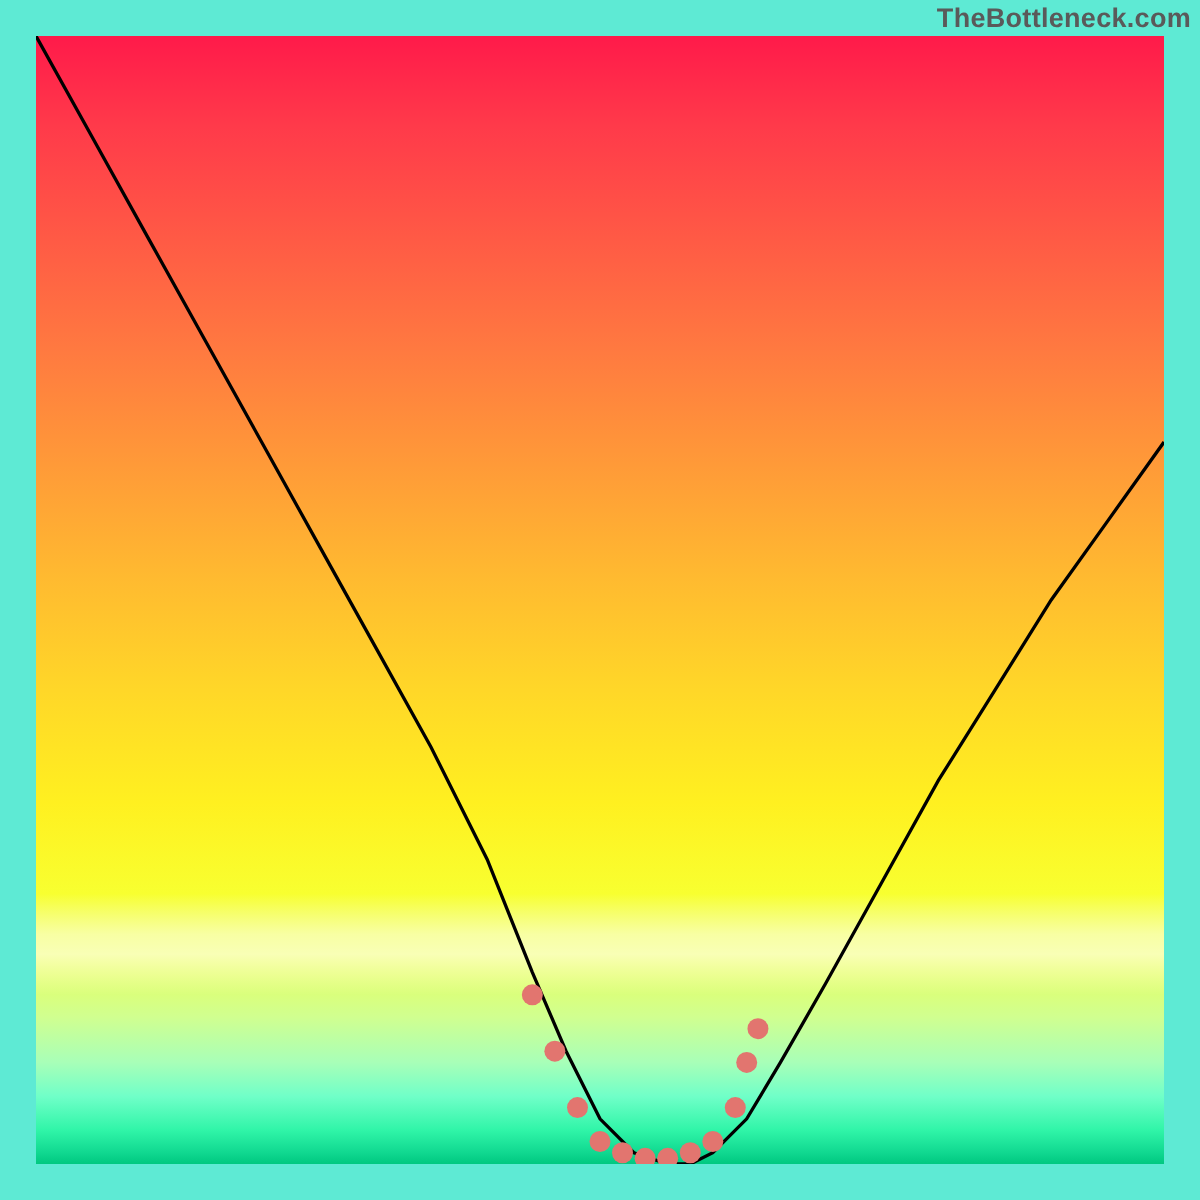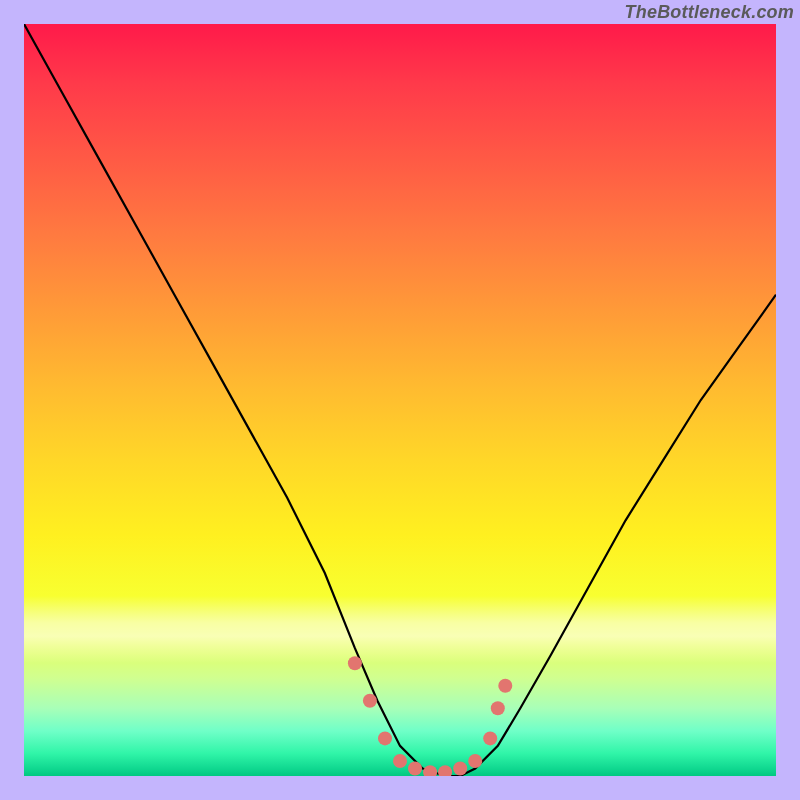--- a/index.html
+++ b/index.html
@@ -10,22 +10,21 @@
     background: #000;
     font-family: Arial, Helvetica, sans-serif;
     overflow: hidden;
   }
   .frame {
     position: absolute;
     top: 0;
     left: 0;
     width: 800px;
     height: 800px;
-    background: #c4b5fd;
-    font-style: italic;
+    background: #5eead4;
   }
   .plot {
     position: absolute;
     top: 24px;
     left: 24px;
     width: 752px;
     height: 752px;
     overflow: hidden;
   }
   .gradient {

